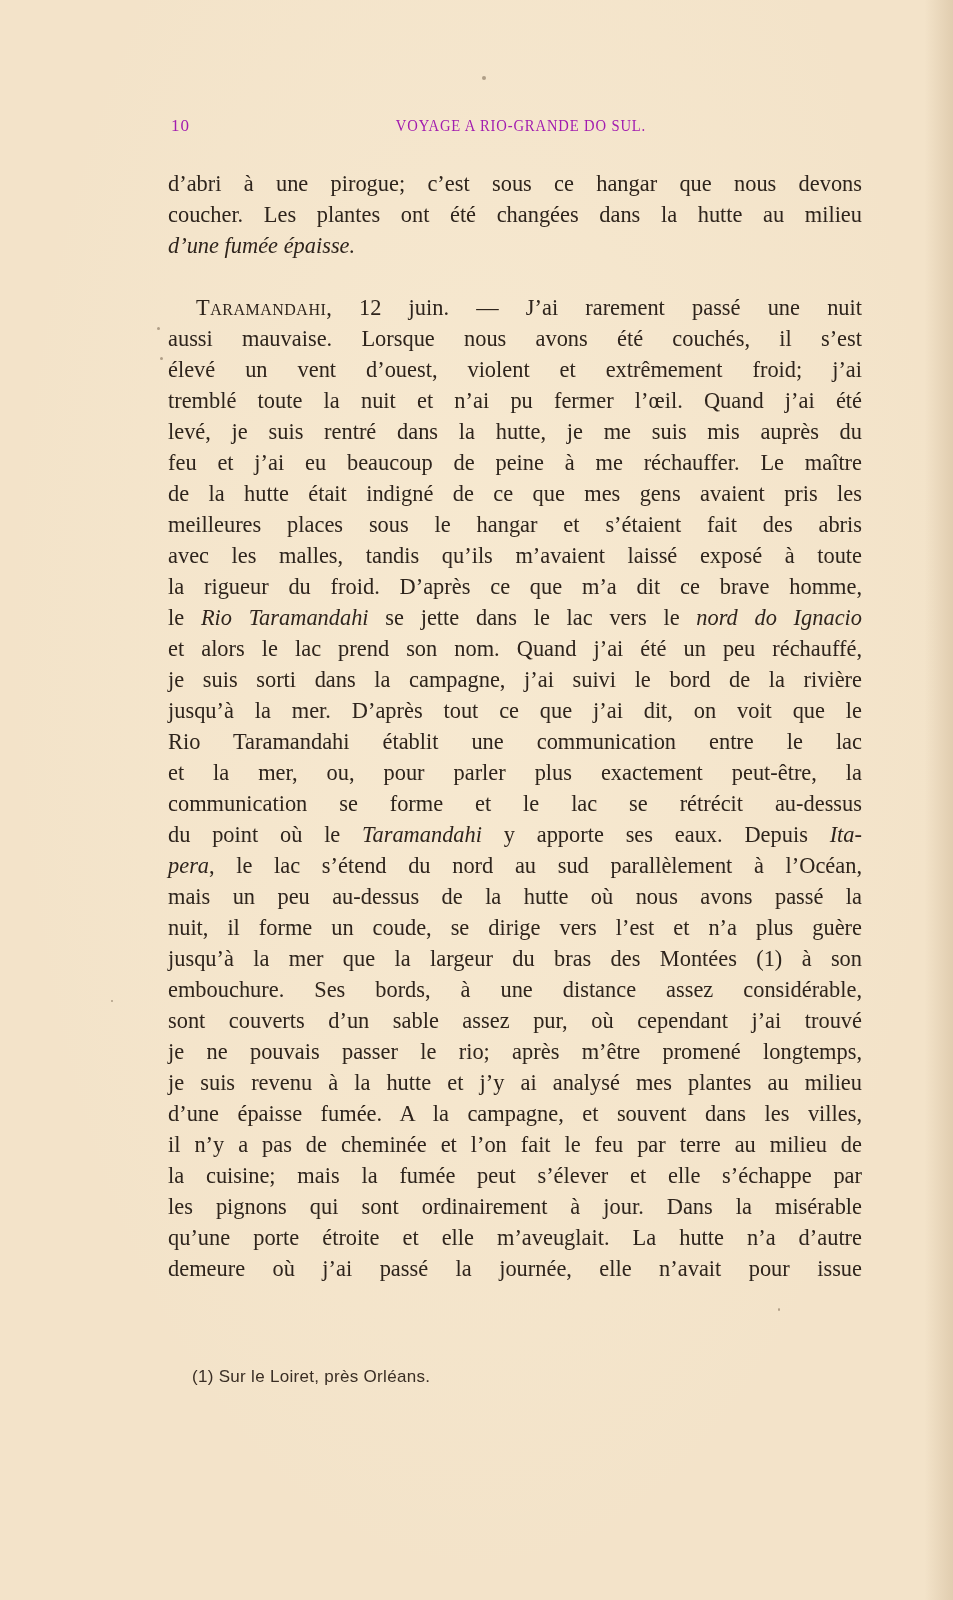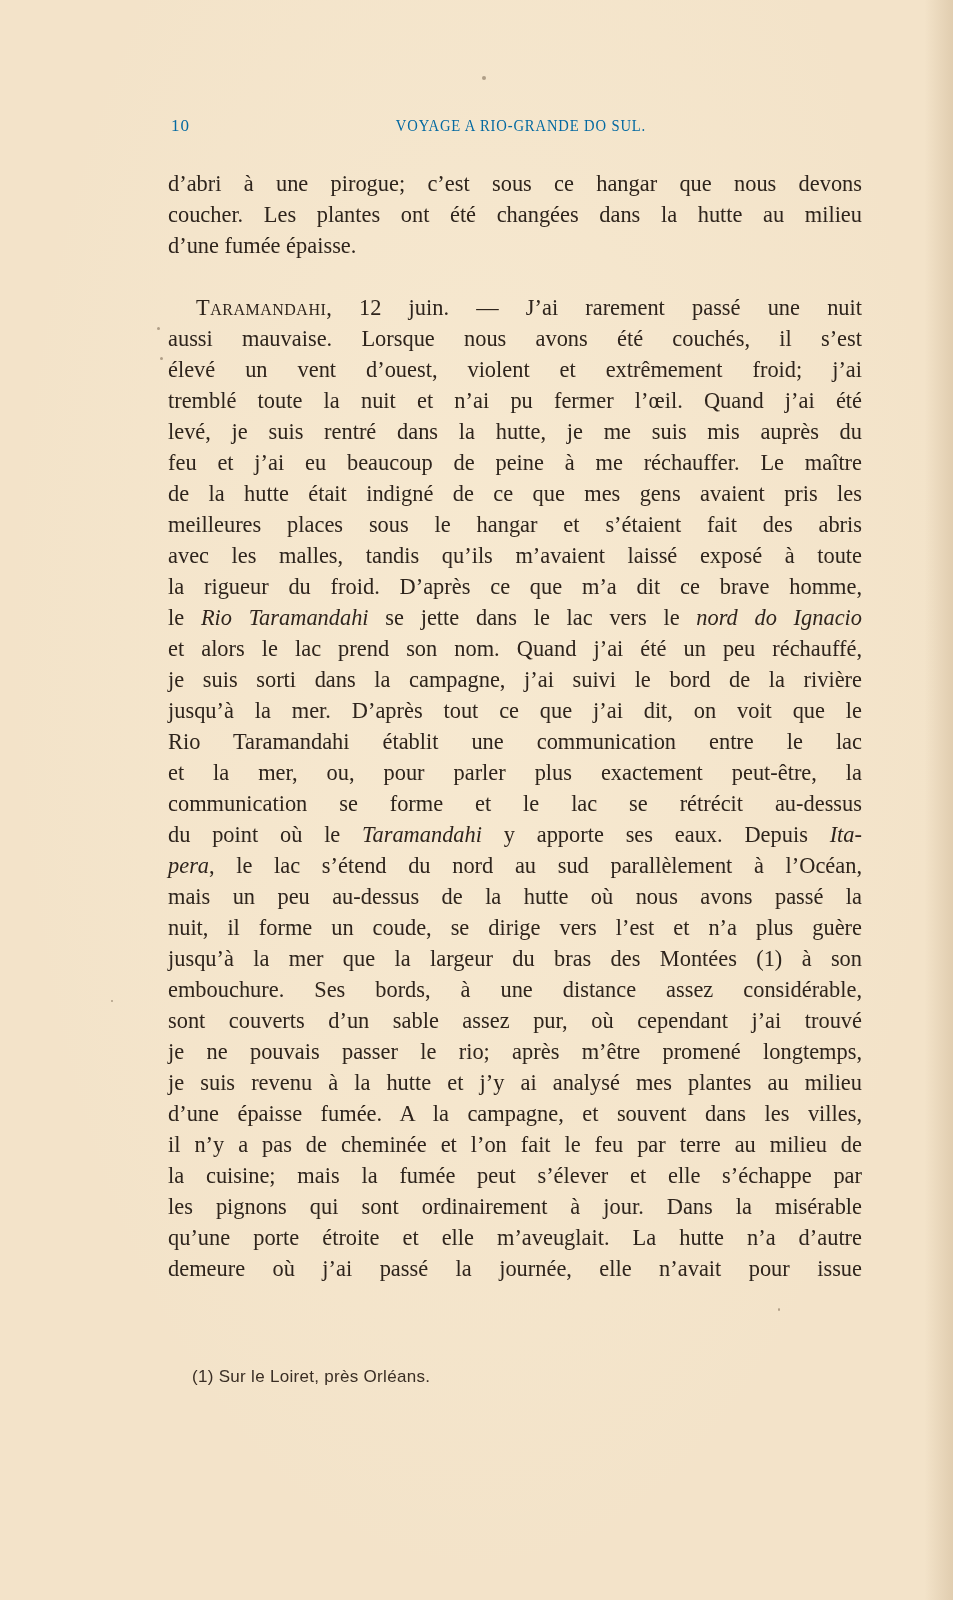--- a/index.html
+++ b/index.html
@@ -27,21 +27,21 @@
     }
     .running-head {
       position: absolute;
       top: 116px;
       left: 171px;
       width: 700px;
       height: 24px;
       font-family: "Liberation Serif", "DejaVu Serif", serif;
       font-size: 17px;
       letter-spacing: 1px;
-      color: #0369a1;
+      color: #a21caf;
     }
     .page-number {
       position: absolute;
       left: 0;
       top: 0;
     }
     .running-title {
       position: absolute;
       left: 0;
       width: 700px;
@@ -61,20 +61,21 @@
     }
     .line {
       display: block;
       white-space: nowrap;
       text-align: justify;
       text-align-last: justify;
       height: 31px;
     }
     .line.last {
       text-align-last: left;
+      font-style: italic;
     }
     .gap {
       height: 31px;
     }
     .smallcaps {
       font-variant: small-caps;
       letter-spacing: 0.5px;
     }
     .indent {
       padding-left: 28px;

